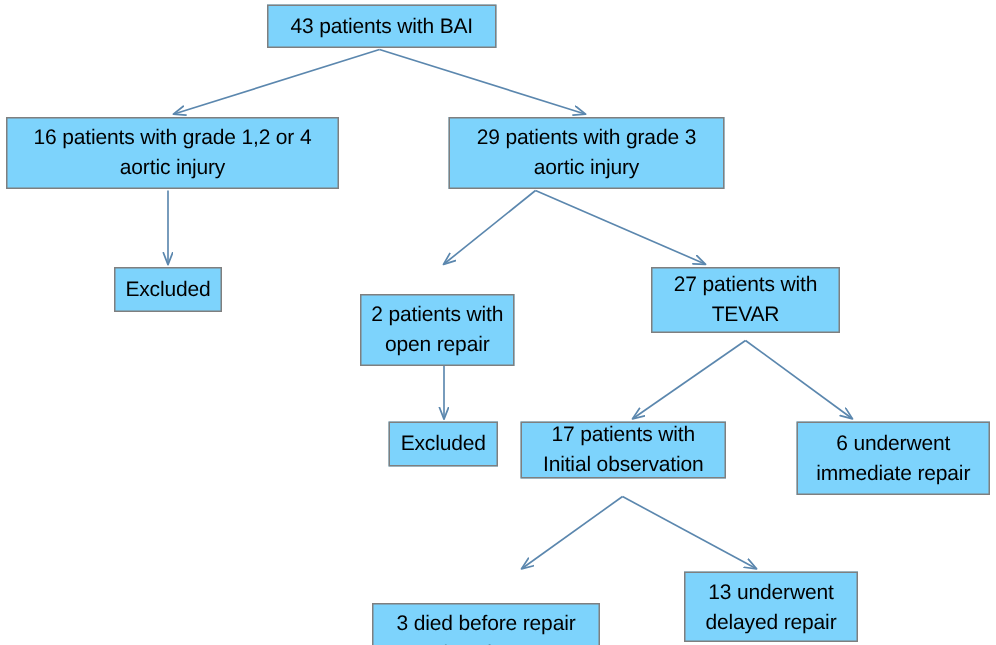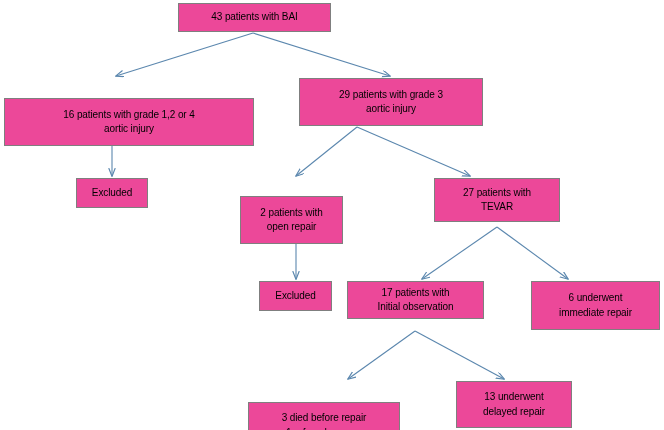--- a/index.html
+++ b/index.html
@@ -22,27 +22,27 @@
   .arrow-layer {
     position: absolute;
     left: 0;
     top: 0;
     width: 664px;
     height: 430px;
   }
   .node {
     position: absolute;
     box-sizing: border-box;
-    background: #ec4899;
+    background: #7dd3fc;
     border: 1px solid #7f7f7f;
     display: flex;
     align-items: center;
     text-align: center;
     color: #000000;
-    font-size: 10px;
+    font-size: 14px;
     line-height: 1.42;
     letter-spacing: -0.1px;
     z-index: 2;
   }
   .node .label {
     display: block;
     width: 100%;
     padding: 0 4px;
     white-space: pre-line;
   }
@@ -69,21 +69,21 @@
         <line x1="497" y1="227" x2="568" y2="279" stroke="#5b87ae" stroke-width="1.1" marker-end="url(#arrowhead)"></line>
         <line x1="415" y1="331" x2="348" y2="379" stroke="#5b87ae" stroke-width="1.1" marker-end="url(#arrowhead)"></line>
         <line x1="415" y1="331" x2="504" y2="379" stroke="#5b87ae" stroke-width="1.1" marker-end="url(#arrowhead)"></line>
       </g>
   </svg>
 
   <div id="node-group">
       <div class="node" style="left: 178px; top: 3px; width: 153px; height: 29px; border-color: rgb(127, 127, 127);">
         <span class="label">43 patients with BAI</span>
       </div>
-      <div class="node" style="left: 4px; top: 78px; width: 250px; height: 48px; border-color: rgb(127, 127, 127); margin-top: 20px;">
+      <div class="node" style="left: 4px; top: 78px; width: 222px; height: 48px; border-color: rgb(127, 127, 127);">
         <span class="label">16 patients with grade 1,2 or 4
 aortic injury</span>
       </div>
       <div class="node" style="left: 299px; top: 78px; width: 184px; height: 48px; border-color: rgb(127, 127, 127);">
         <span class="label">29 patients with grade 3
 aortic injury</span>
       </div>
       <div class="node" style="left: 76px; top: 178px; width: 72px; height: 30px; border-color: rgb(127, 127, 127);">
         <span class="label">Excluded</span>
       </div>

